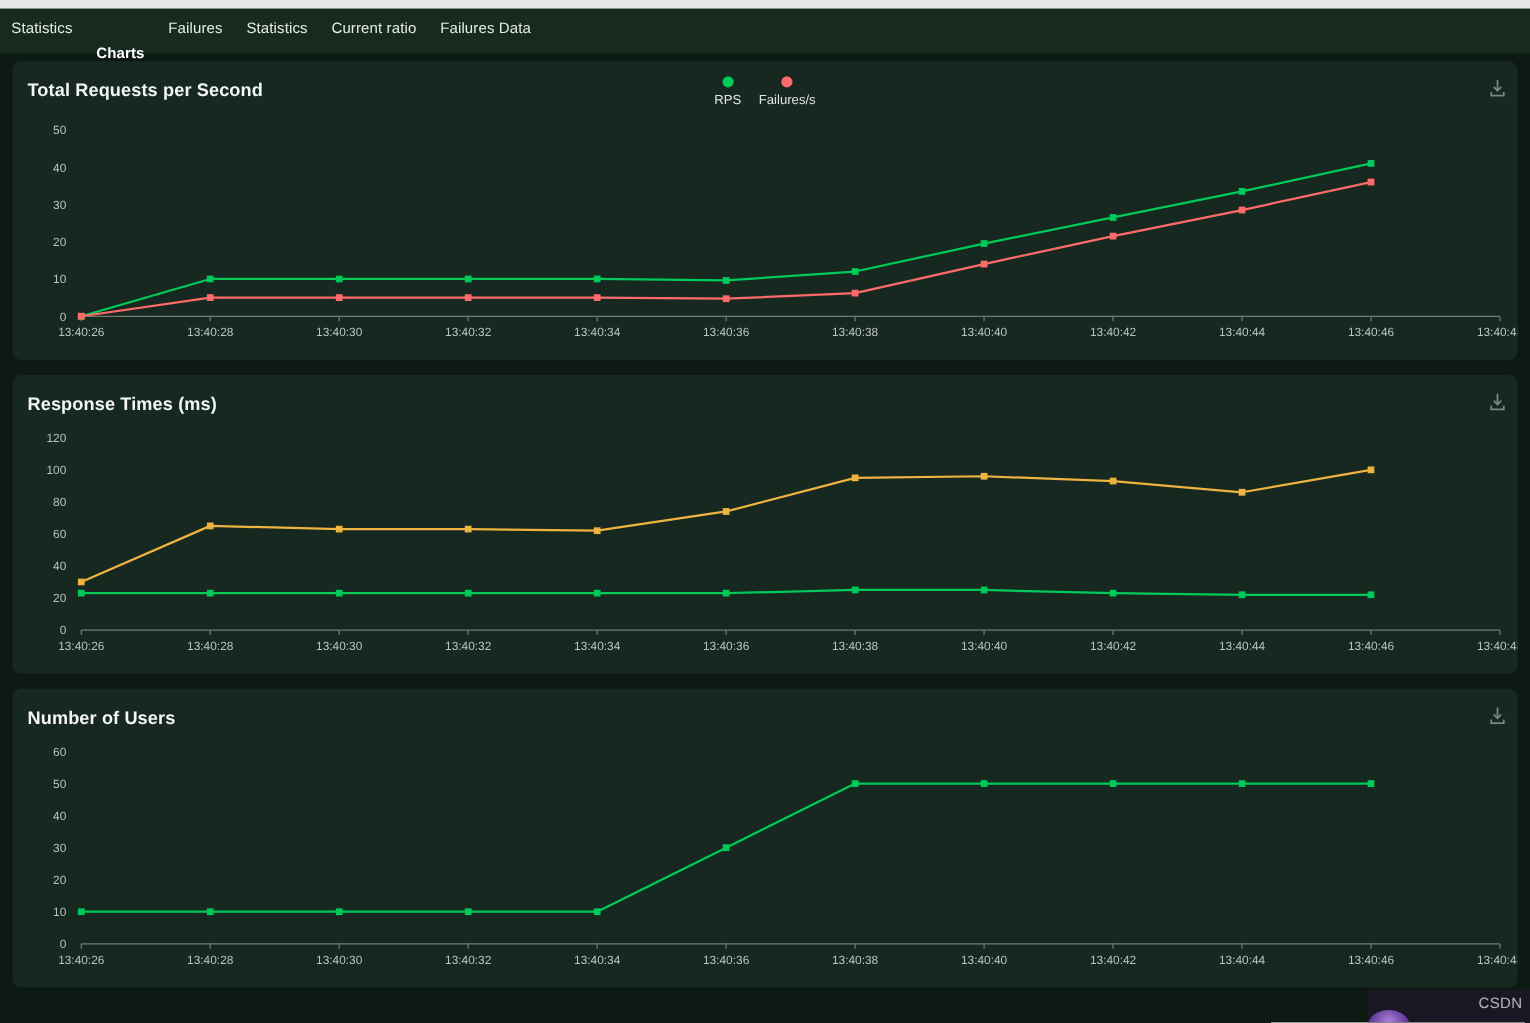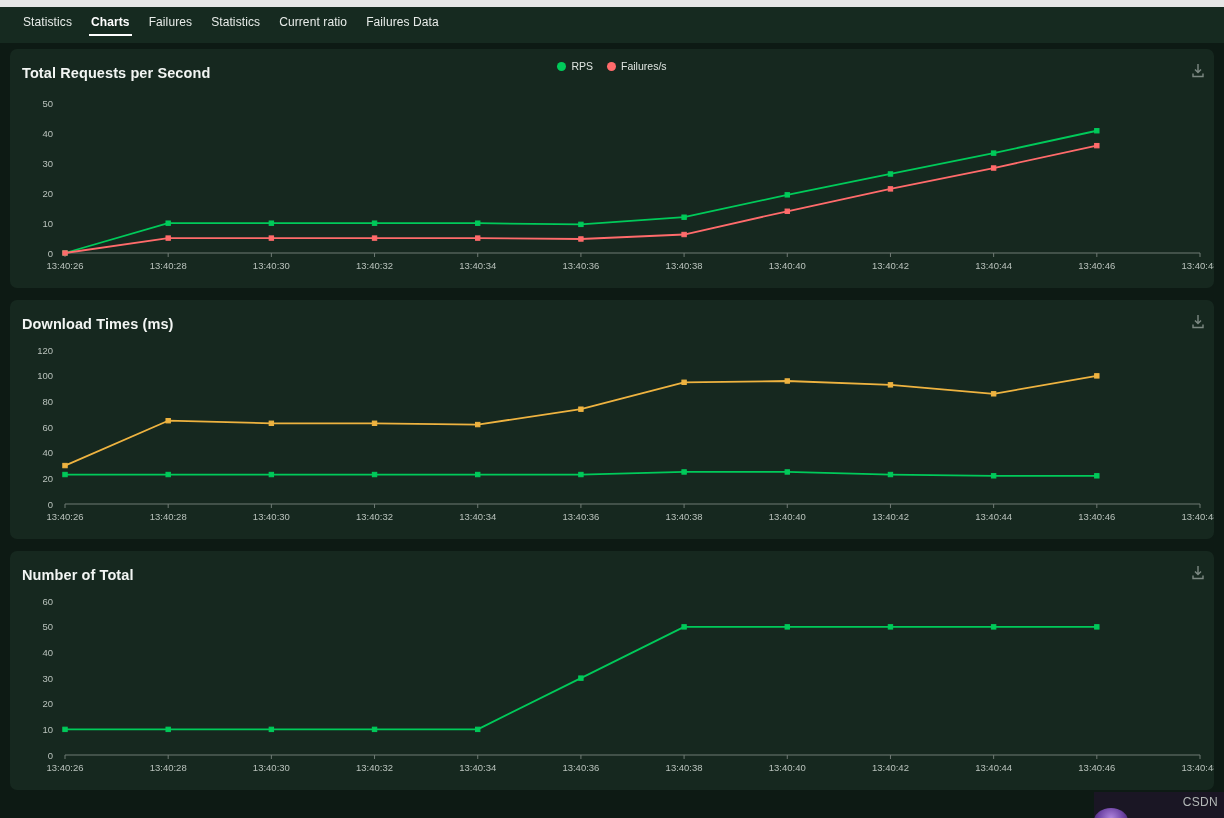--- a/index.html
+++ b/index.html
@@ -28,37 +28,37 @@
     background: #e6e6e6;
   }
   .navbar {
     position: absolute;
     top: 7px; left: 0;
     width: 1224px;
     height: 36px;
     background: #162a20;
     display: flex;
     align-items: flex-start;
-    padding-left: 14px;
     box-sizing: border-box;
   }
   .nav-item {
     position: relative;
     color: #e8ece9;
     font-size: 12px;
     line-height: 12px;
     padding: 9px 9px 10px 9px;
     margin-right: 1px;
     cursor: pointer;
     white-space: nowrap;
     letter-spacing: 0.1px;
   }
   .nav-item.active {
     font-weight: bold;
     color: #ffffff;
+    margin-top: 20px;
   }
   .nav-item.active::after {
     content: "";
     position: absolute;
     left: 7px;
     right: 7px;
     bottom: 2px;
     height: 2px;
     background: #ffffff;
   }
@@ -96,20 +96,21 @@
     align-items: center;
     gap: 14px;
     pointer-events: none;
   }
   .legend-entry {
     display: flex;
     align-items: center;
     gap: 5px;
     pointer-events: auto;
     cursor: pointer;
+    flex-direction: column;
   }
   .legend-dot {
     width: 9px;
     height: 9px;
     border-radius: 50%;
     display: block;
   }
   .legend-label {
     color: #dfe5e1;
     font-size: 10.5px;
@@ -267,21 +268,21 @@
             <rect x="568.7090909090908" y="159.78545454545457" width="4.4" height="4.4" fill="#ff6b6b" stroke="#ff6b6b" stroke-width="1"></rect>
             <rect x="671.890909090909" y="155.31272727272727" width="4.4" height="4.4" fill="#ff6b6b" stroke="#ff6b6b" stroke-width="1"></rect>
             <rect x="775.0727272727272" y="132.05454545454546" width="4.4" height="4.4" fill="#ff6b6b" stroke="#ff6b6b" stroke-width="1"></rect>
             <rect x="878.2545454545455" y="109.69090909090909" width="4.4" height="4.4" fill="#ff6b6b" stroke="#ff6b6b" stroke-width="1"></rect>
             <rect x="981.4363636363637" y="88.81818181818181" width="4.4" height="4.4" fill="#ff6b6b" stroke="#ff6b6b" stroke-width="1"></rect>
             <rect x="1084.6181818181817" y="66.45454545454545" width="4.4" height="4.4" fill="#ff6b6b" stroke="#ff6b6b" stroke-width="1"></rect>
           </svg>
         </div>
       </div>
       <div class="panel">
-        <div class="panel-title">Download Times (ms)</div>
+        <div class="panel-title">Response Times (ms)</div>
         <svg class="dl-icon" viewBox="0 0 16 16">
           <path d="M8 1 L8 9 M5 6.5 L8 9.6 L11 6.5" fill="none" stroke="#cfd6d2" stroke-width="1.4"></path>
           <path d="M3 10.5 L3 13.5 L13 13.5 L13 10.5" fill="none" stroke="#cfd6d2" stroke-width="1.4"></path>
         </svg>
         <div class="chart-area">
           <svg class="chart-svg" viewBox="0 0 1204 211">
             <text x="43" y="179.5" text-anchor="end" class="tick-text">0</text>
             <text x="43" y="153.875" text-anchor="end" class="tick-text">20</text>
             <text x="43" y="128.25" text-anchor="end" class="tick-text">40</text>
             <text x="43" y="102.625" text-anchor="end" class="tick-text">60</text>
@@ -334,21 +335,21 @@
             <rect x="568.7090909090908" y="78.9875" width="4.4" height="4.4" fill="#eeb340" stroke="#eeb340" stroke-width="1"></rect>
             <rect x="671.890909090909" y="52.08125" width="4.4" height="4.4" fill="#eeb340" stroke="#eeb340" stroke-width="1"></rect>
             <rect x="775.0727272727272" y="50.8" width="4.4" height="4.4" fill="#eeb340" stroke="#eeb340" stroke-width="1"></rect>
             <rect x="878.2545454545455" y="54.64375" width="4.4" height="4.4" fill="#eeb340" stroke="#eeb340" stroke-width="1"></rect>
             <rect x="981.4363636363637" y="63.6125" width="4.4" height="4.4" fill="#eeb340" stroke="#eeb340" stroke-width="1"></rect>
             <rect x="1084.6181818181817" y="45.675" width="4.4" height="4.4" fill="#eeb340" stroke="#eeb340" stroke-width="1"></rect>
           </svg>
         </div>
       </div>
       <div class="panel">
-        <div class="panel-title">Number of Total</div>
+        <div class="panel-title">Number of Users</div>
         <svg class="dl-icon" viewBox="0 0 16 16">
           <path d="M8 1 L8 9 M5 6.5 L8 9.6 L11 6.5" fill="none" stroke="#cfd6d2" stroke-width="1.4"></path>
           <path d="M3 10.5 L3 13.5 L13 13.5 L13 10.5" fill="none" stroke="#cfd6d2" stroke-width="1.4"></path>
         </svg>
         <div class="chart-area">
           <svg class="chart-svg" viewBox="0 0 1204 211">
             <text x="43" y="179.5" text-anchor="end" class="tick-text">0</text>
             <text x="43" y="153.875" text-anchor="end" class="tick-text">10</text>
             <text x="43" y="128.25" text-anchor="end" class="tick-text">20</text>
             <text x="43" y="102.625" text-anchor="end" class="tick-text">30</text>

